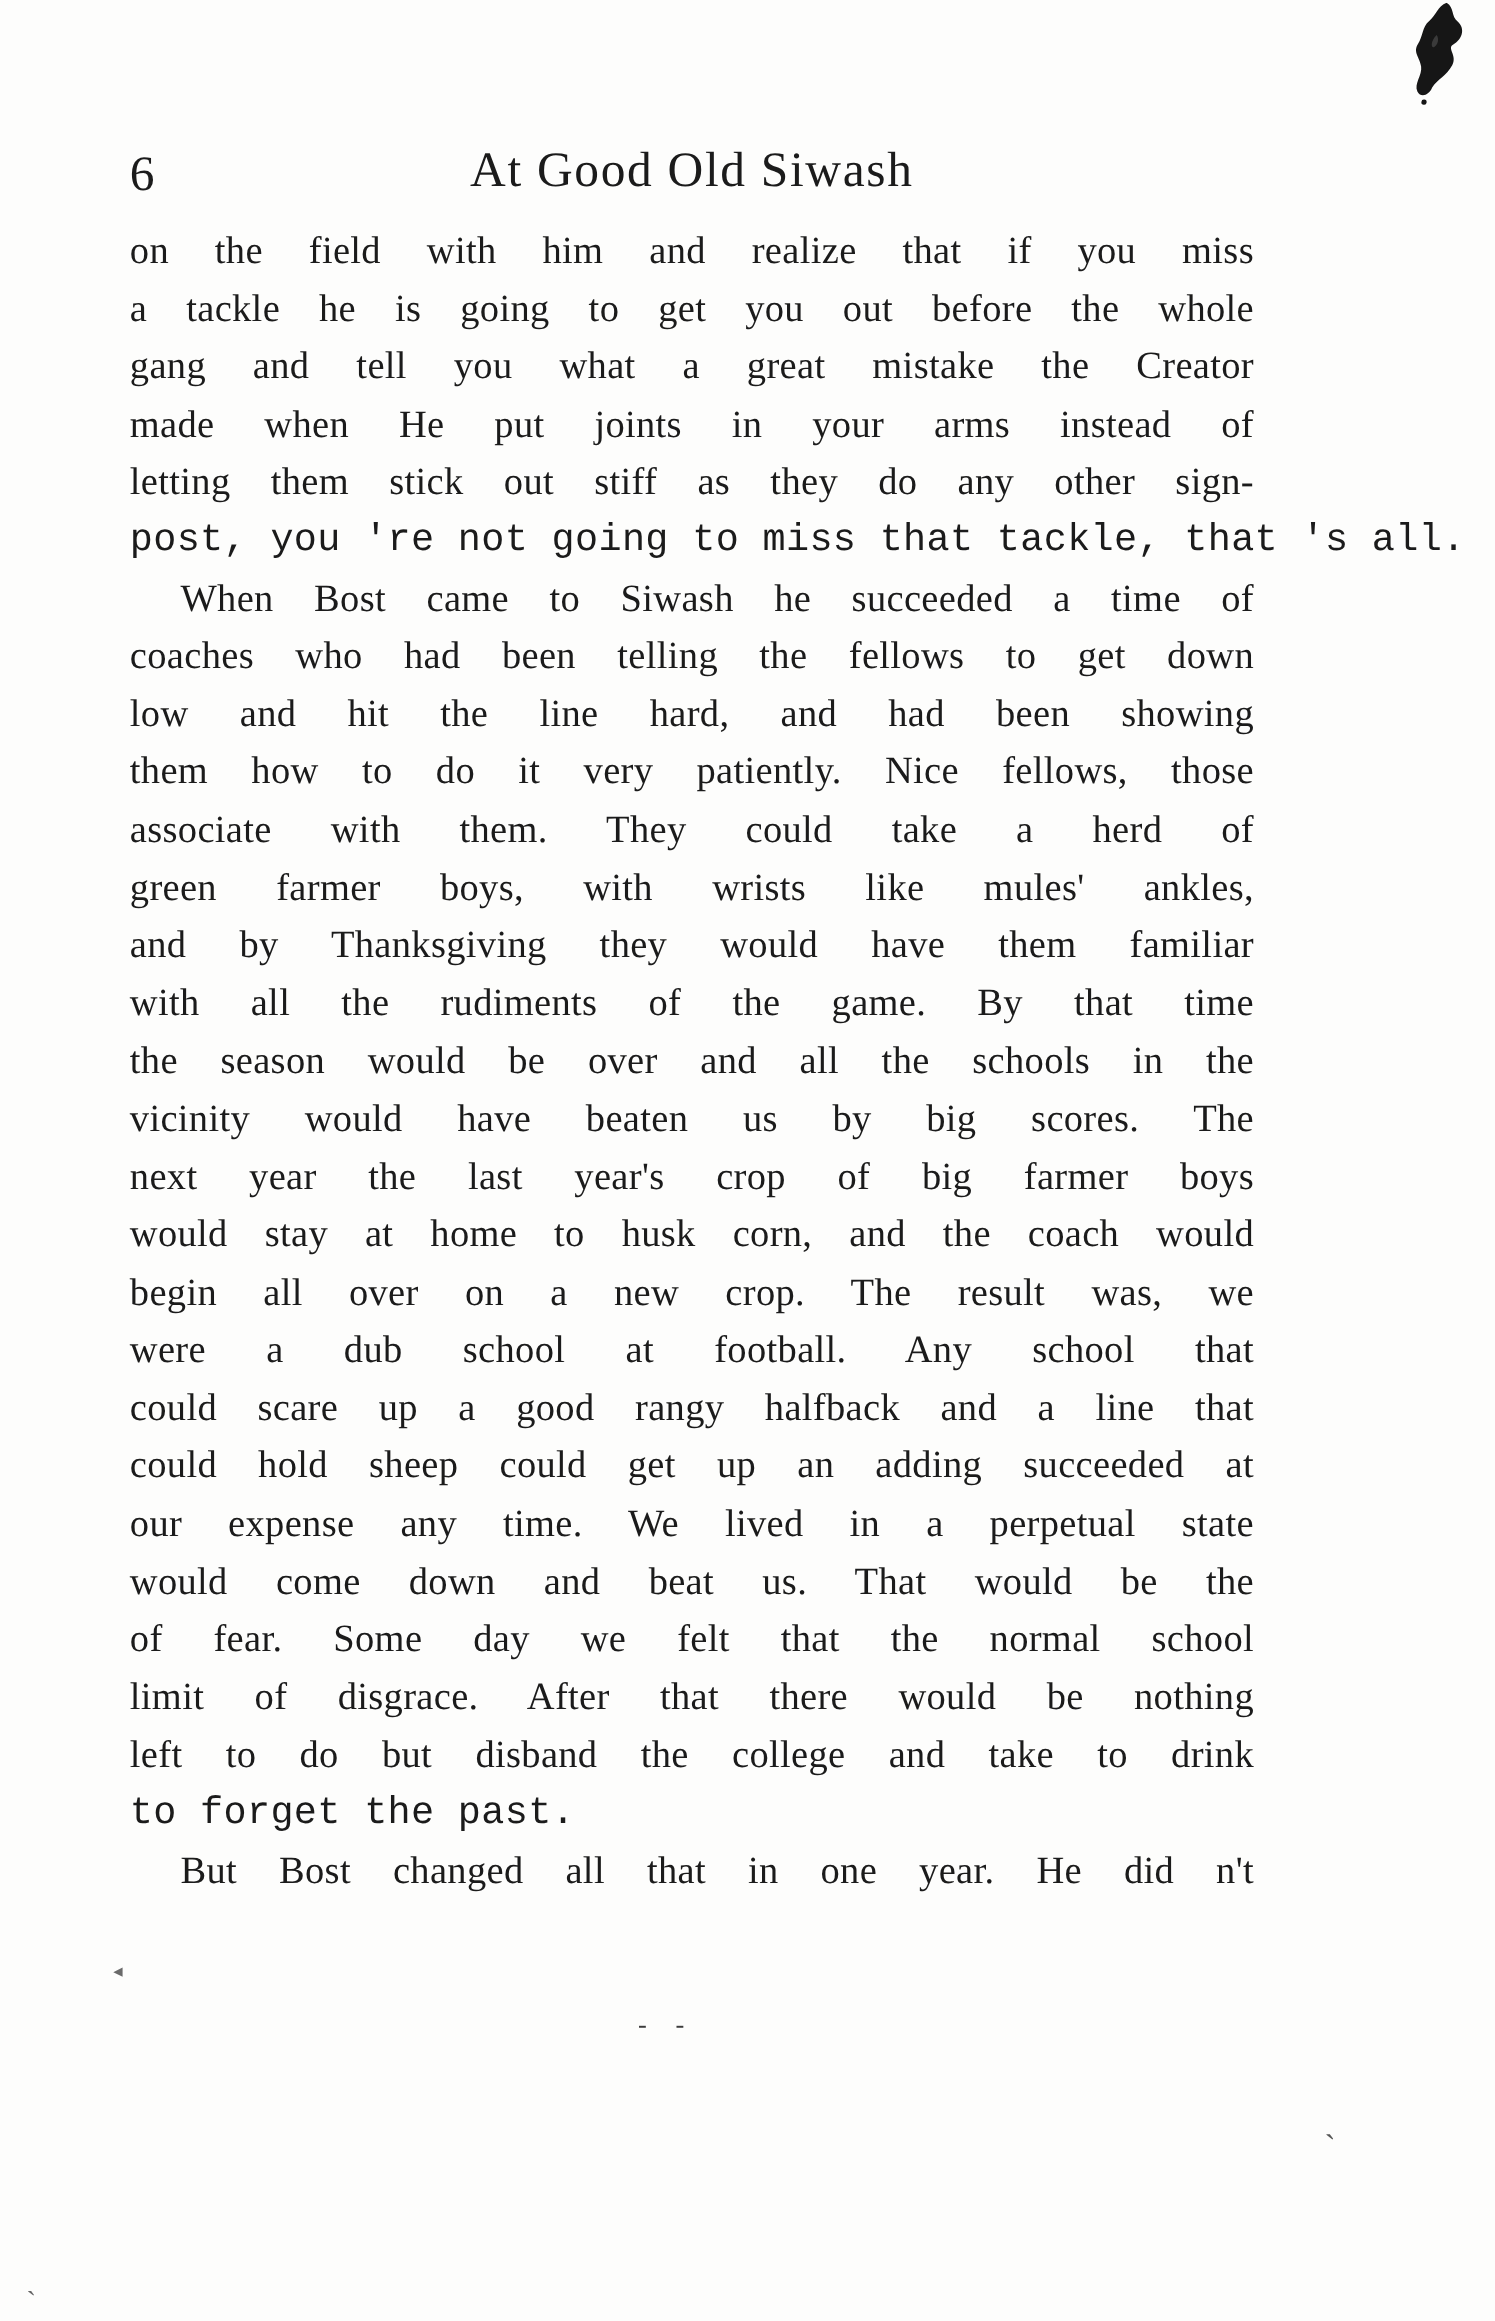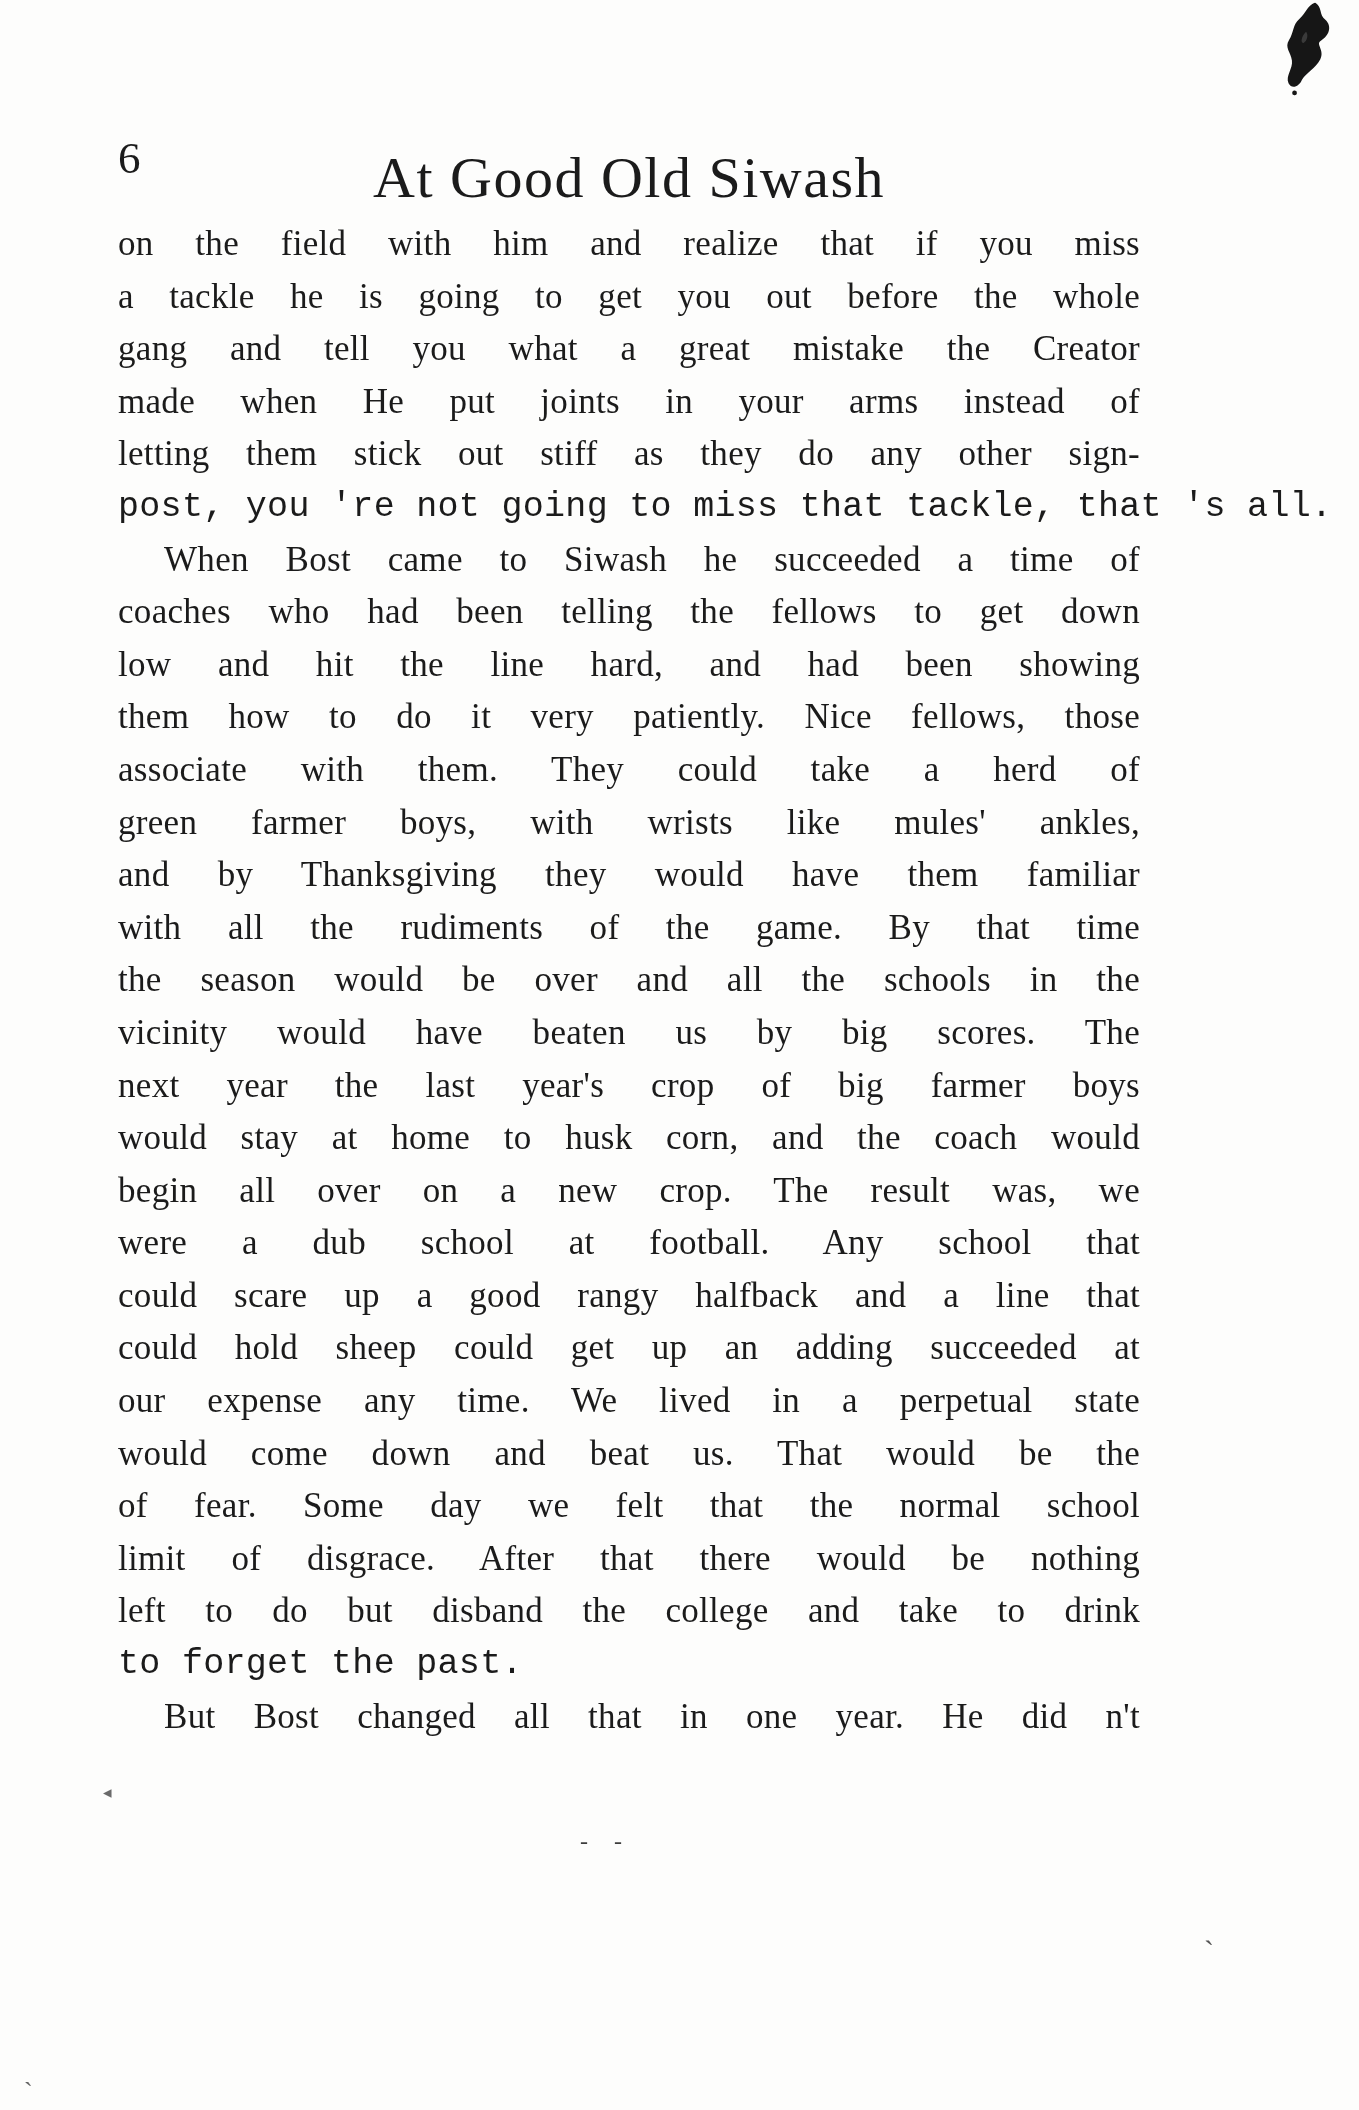--- a/index.html
+++ b/index.html
@@ -32,29 +32,29 @@
     height: 64px;
   }
   .page-number {
     position: absolute;
     left: 0;
     top: 4px;
     font-size: 45px;
     letter-spacing: 1px;
   }
   .page-title {
-    margin: 16px;
+    margin: 0;
     text-align: center;
-    font-size: 58px;
+    font-size: 45px;
     font-weight: normal;
     letter-spacing: 1.5px;
   }
   .page-body {
     position: absolute;
-    top: 218px;
+    top: 202px;
     left: 118px;
     width: 1022px;
     font-size: 35px;
   }
   .paragraph {
     margin: 0;
   }
   .line {
     height: 52.6px;
     line-height: 52.6px;

